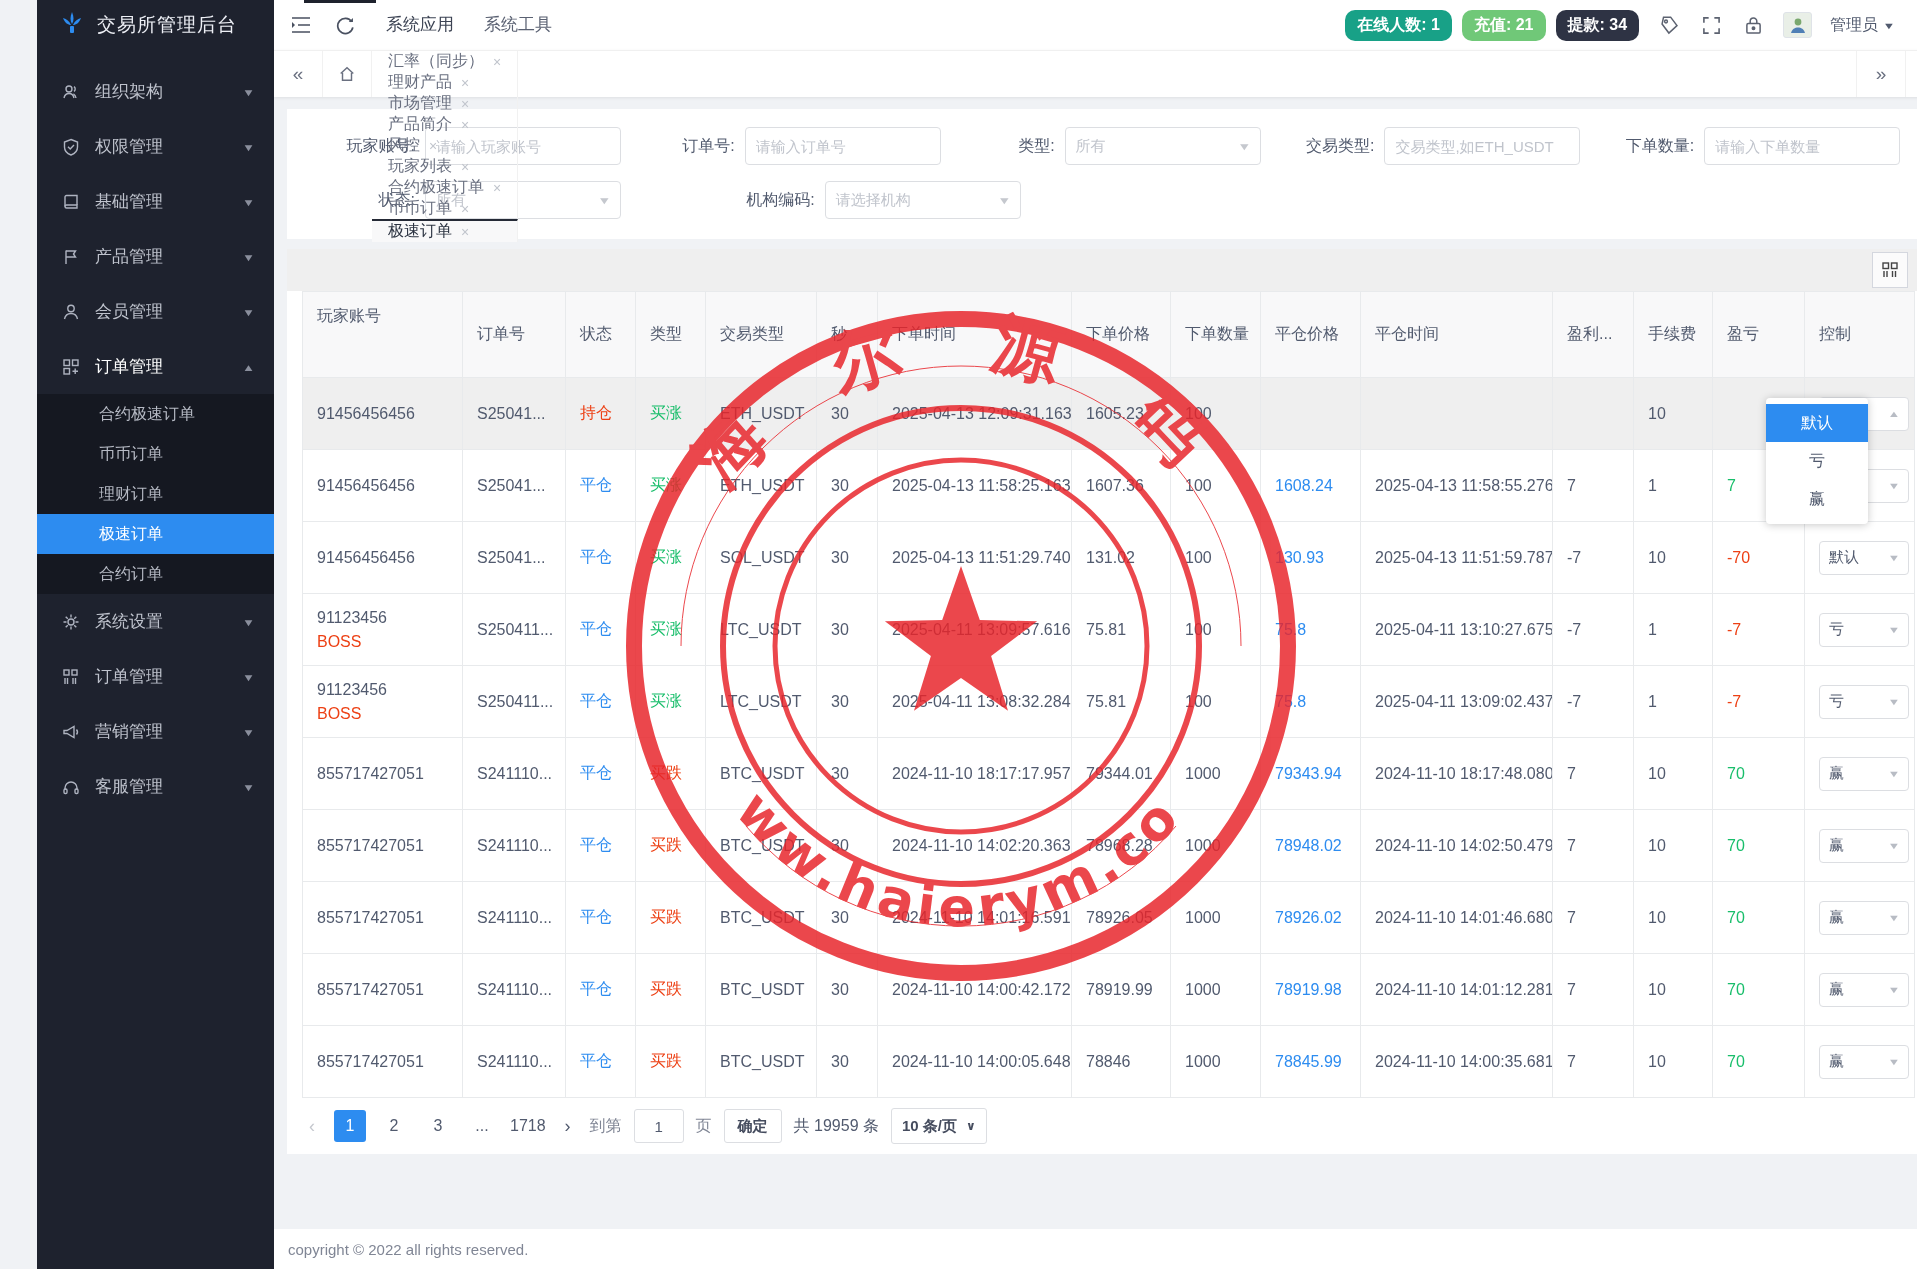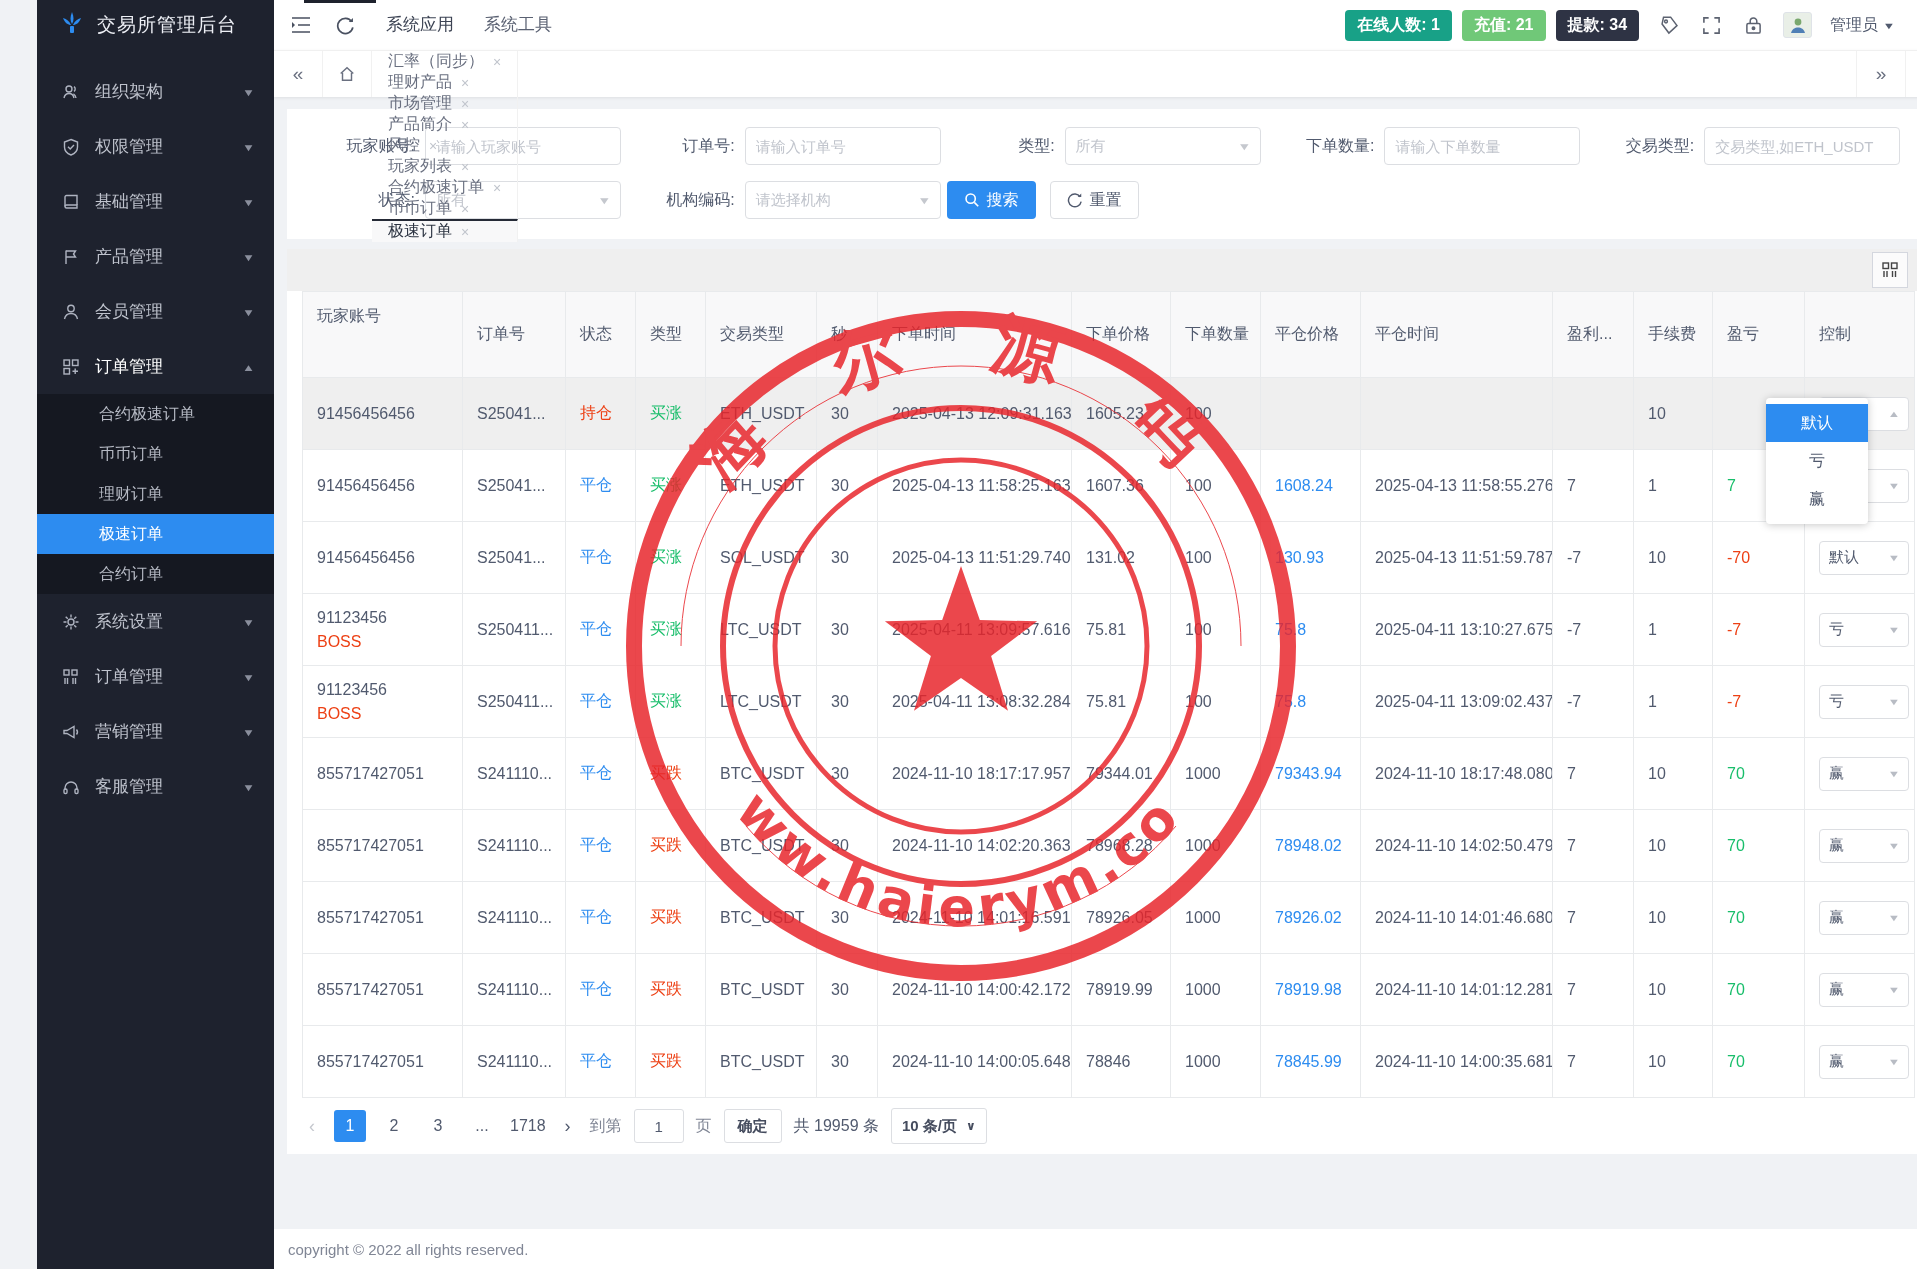--- a/index.html
+++ b/index.html
@@ -19,21 +19,21 @@
   .sub-item.active{background:#2d8cf0;color:#fff;}
   
   .main{flex:1;display:flex;flex-direction:column;height:100%;min-width:0;}
   .topbar{height:50px;background:#fff;display:flex;align-items:center;padding:0 18px 0 16px;position:relative;flex:0 0 50px;}
   .tb-ic{width:22px;height:22px;color:#495060;margin-right:22px;display:flex;align-items:center;justify-content:center;cursor:pointer;}
   .menu-indicator{position:absolute;left:30px;top:0;width:72px;height:3px;background:#1e222d;}
   .top-menu{display:flex;gap:30px;margin-left:8px;}
   .menu-item{font-size:17px;color:#3c4353;cursor:pointer;line-height:50px;}
   .menu-item.secondary{color:#5a6172;}
   .top-right{margin-left:auto;display:flex;align-items:center;gap:18px;}
-  .badge{height:31px;display:flex;align-items:center;padding:0 12px;border-radius:4px;color:#fff;font-size:16px;font-weight:bold;cursor:pointer;}
+  .badge{height:31px;display:flex;align-items:center;padding:0 12px;border-radius:10px;color:#fff;font-size:16px;font-weight:bold;cursor:pointer;}
   .icon-btn{width:24px;height:24px;color:#5c6270;display:flex;align-items:center;justify-content:center;cursor:pointer;}
   .avatar{width:27px;height:24px;border-radius:3px;background:#e9efe7;display:flex;align-items:center;justify-content:center;overflow:hidden;border:1px solid #dfe3e8;}
   .admin-name{font-size:16px;color:#515a6e;cursor:pointer;display:flex;align-items:center;gap:6px;}
   .admin-caret{font-size:10px;color:#515a6e;transform:scale(1.3,.9);}
   
   .tabbar{height:46px;background:#fff;border-top:1px solid #f0f0f0;box-shadow:0 1px 3px rgba(0,0,0,.08);display:flex;align-items:stretch;flex:0 0 46px;position:relative;z-index:5;}
   .tab-ctl{width:48px;display:flex;align-items:center;justify-content:center;color:#6a7080;font-size:19px;border-right:1px solid #f1f1f1;cursor:pointer;}
   .tab{display:flex;align-items:center;padding:0 16px;font-size:16px;color:#6a7080;border-right:1px solid #f1f1f1;cursor:pointer;white-space:nowrap;position:relative;}
   .tab .close{margin-left:9px;color:#c0c4cc;font-size:14px;}
   .tab.active{background:#f8f8f9;color:#2c3442;border-top:2px solid #252a36;}
@@ -343,62 +343,42 @@
             <input class="f-input" placeholder="请输入订单号" style="">
           </div>
           <div class="f-group">
             <label class="f-label">类型:</label>
             <div class="f-select">
               <span>所有</span>
               <span class="caret">▼</span>
             </div>
           </div>
           <div class="f-group">
+            <label class="f-label">交易类型:</label>
+            <input class="f-input" placeholder="交易类型,如ETH_USDT" style="">
+          </div>
+          <div class="f-group">
             <label class="f-label">下单数量:</label>
             <input class="f-input" placeholder="请输入下单数量" style="">
-          </div>
-          <div class="f-group">
-            <label class="f-label">交易类型:</label>
-            <input class="f-input" placeholder="交易类型,如ETH_USDT" style="">
           </div>
         </div>
         <div class="f-row">
           <div class="f-group">
             <label class="f-label">状态:</label>
             <div class="f-select">
               <span>所有</span>
               <span class="caret">▼</span>
             </div>
           </div>
           <div class="f-group">
             <label class="f-label">机构编码:</label>
             <div class="f-select">
               <span>请选择机构</span>
               <span class="caret">▼</span>
             </div>
-          </div>
-          <div class="f-group">
-            <button class="btn btn-primary">
-              <span style="display:flex;">
-                <svg width="16" height="16" viewBox="0 0 18 18" fill="none" stroke="#fff" stroke-width="1.8">
-                    <circle cx="7.5" cy="7.5" r="5.2"></circle>
-                    <path d="M11.6 11.6 16 16"></path>
-                  </svg>
-              </span>
-              <span>搜索</span>
-            </button>
-            <button class="btn btn-plain">
-              <span style="display:flex;">
-                <svg width="16" height="16" viewBox="0 0 20 20" fill="none" stroke="#515a6e" stroke-width="1.8">
-                    <path d="M16.5 6a8 8 0 1 0 1.2 6"></path>
-                    <path d="M17.8 2v4.4h-4.4" fill="#515a6e" stroke="none"></path>
-                  </svg>
-              </span>
-              <span>重置</span>
-            </button>
           </div>
           <div class="f-group"></div>
           <div class="f-group"></div>
         </div>
       </section>
 
       <section class="card table-card">
         <div class="tc-toolbar">
           <span class="cols-btn">
             <svg width="18" height="18" viewBox="0 0 18 18" fill="none" stroke="currentColor" stroke-width="1.4">

